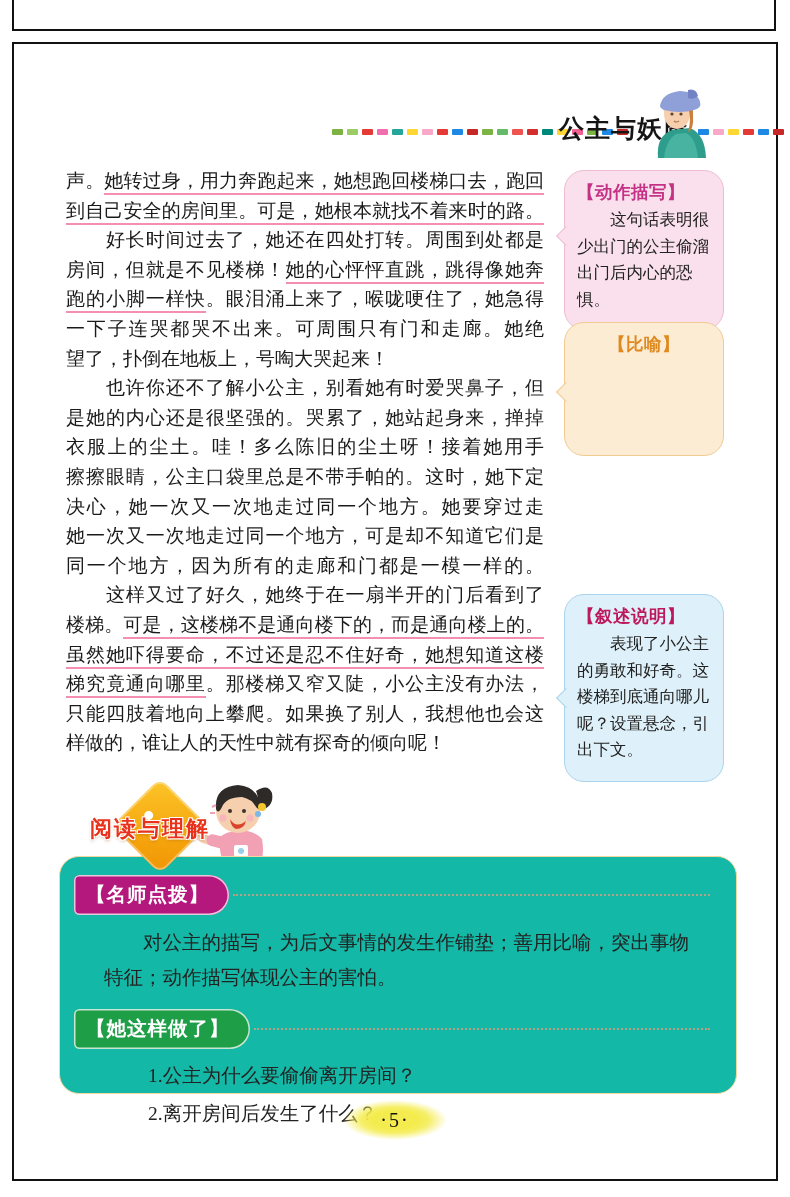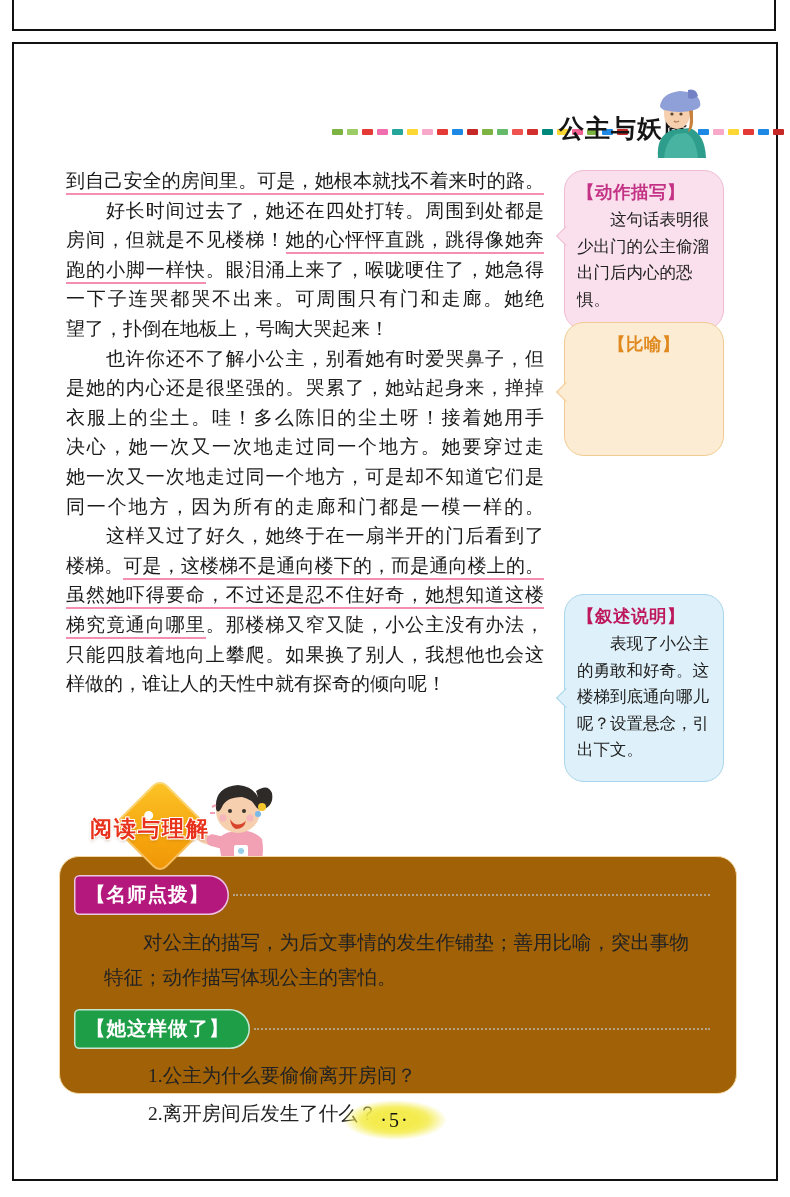--- a/index.html
+++ b/index.html
@@ -58,21 +58,21 @@
   .ann-peach .tail{border-color:#f2cb92;top:62px;}
   .ann-peach .ann-title{color:#e0891e;}
   .ann-blue{top:550px;min-height:188px;background:#def0f9;border:1px solid #a9d6ec;}
   .ann-blue .tail{border-color:#a9d6ec;top:96px;}
   .ann-blue .ann-title{color:#be185d;}
 
   
   .girl-illu{position:absolute;left:178px;top:733px;width:100px;height:92px;z-index:1;}
   .cream-box{
     position:absolute;left:45px;top:812px;width:678px;height:238px;
-    background:#a16207;border:1px solid #f3d6a0;border-radius:20px;z-index:2;
+    background:#14b8a6;border:1px solid #f3d6a0;border-radius:20px;z-index:2;
     box-sizing:border-box;padding:18px 26px 0 14px;
   }
   .banner-diamond{
     position:absolute;left:112px;top:748px;width:68px;height:68px;z-index:3;
     transform:rotate(45deg);border-radius:10px;
     background:linear-gradient(135deg,#fcc62a 0%,#f6a60e 60%,#ef9405 100%);
     box-shadow:inset 0 0 0 2px rgba(255,255,255,.35);
   }
   .banner-diamond .dot{position:absolute;width:9px;height:9px;border-radius:50%;background:#fff;}
   .banner-diamond .dot1{left:14px;top:30px;}
@@ -152,29 +152,31 @@
   <div class="dash-strip dash-right">
       <span class="dash" style="background: rgb(30, 136, 229);"></span>
       <span class="dash" style="background: rgb(248, 168, 200);"></span>
       <span class="dash" style="background: rgb(253, 216, 53);"></span>
       <span class="dash" style="background: rgb(229, 57, 53);"></span>
       <span class="dash" style="background: rgb(30, 136, 229);"></span>
       <span class="dash" style="background: rgb(198, 40, 40);"></span>
     </div>
 
   <div class="article">
+      <div class="line"><span>声。</span><span class="ul">她转过身，用力奔跑起来，她想跑回楼梯口去，跑回</span></div>
       <div class="line"><span class="ul">到自己安全的房间里。可是，她根本就找不着来时的路。</span></div>
       <div class="line"><span>　　好长时间过去了，她还在四处打转。周围到处都是</span></div>
       <div class="line"><span>房间，但就是不见楼梯！</span><span class="ul">她的心怦怦直跳，跳得像她奔</span></div>
       <div class="line"><span class="ul">跑的小脚一样快</span><span>。眼泪涌上来了，喉咙哽住了，她急得</span></div>
       <div class="line"><span>一下子连哭都哭不出来。可周围只有门和走廊。她绝</span></div>
       <div class="line last"><span>望了，扑倒在地板上，号啕大哭起来！</span></div>
       <div class="line"><span>　　也许你还不了解小公主，别看她有时爱哭鼻子，但</span></div>
       <div class="line"><span>是她的内心还是很坚强的。哭累了，她站起身来，掸掉</span></div>
       <div class="line"><span>衣服上的尘土。哇！多么陈旧的尘土呀！接着她用手</span></div>
+      <div class="line"><span>擦擦眼睛，公主口袋里总是不带手帕的。这时，她下定</span></div>
       <div class="line"><span>决心，她一次又一次地走过同一个地方。她要穿过走</span></div>
       <div class="line"><span>她一次又一次地走过同一个地方，可是却不知道它们是</span></div>
       <div class="line"><span>同一个地方，因为所有的走廊和门都是一模一样的。</span></div>
       <div class="line"><span>　　这样又过了好久，她终于在一扇半开的门后看到了</span></div>
       <div class="line"><span>楼梯。</span><span class="ul">可是，这楼梯不是通向楼下的，而是通向楼上的。</span></div>
       <div class="line"><span class="ul">虽然她吓得要命，不过还是忍不住好奇，她想知道这楼</span></div>
       <div class="line"><span class="ul">梯究竟通向哪里</span><span>。那楼梯又窄又陡，小公主没有办法，</span></div>
       <div class="line"><span>只能四肢着地向上攀爬。如果换了别人，我想他也会这</span></div>
       <div class="line last"><span>样做的，谁让人的天性中就有探奇的倾向呢！</span></div>
     </div>

